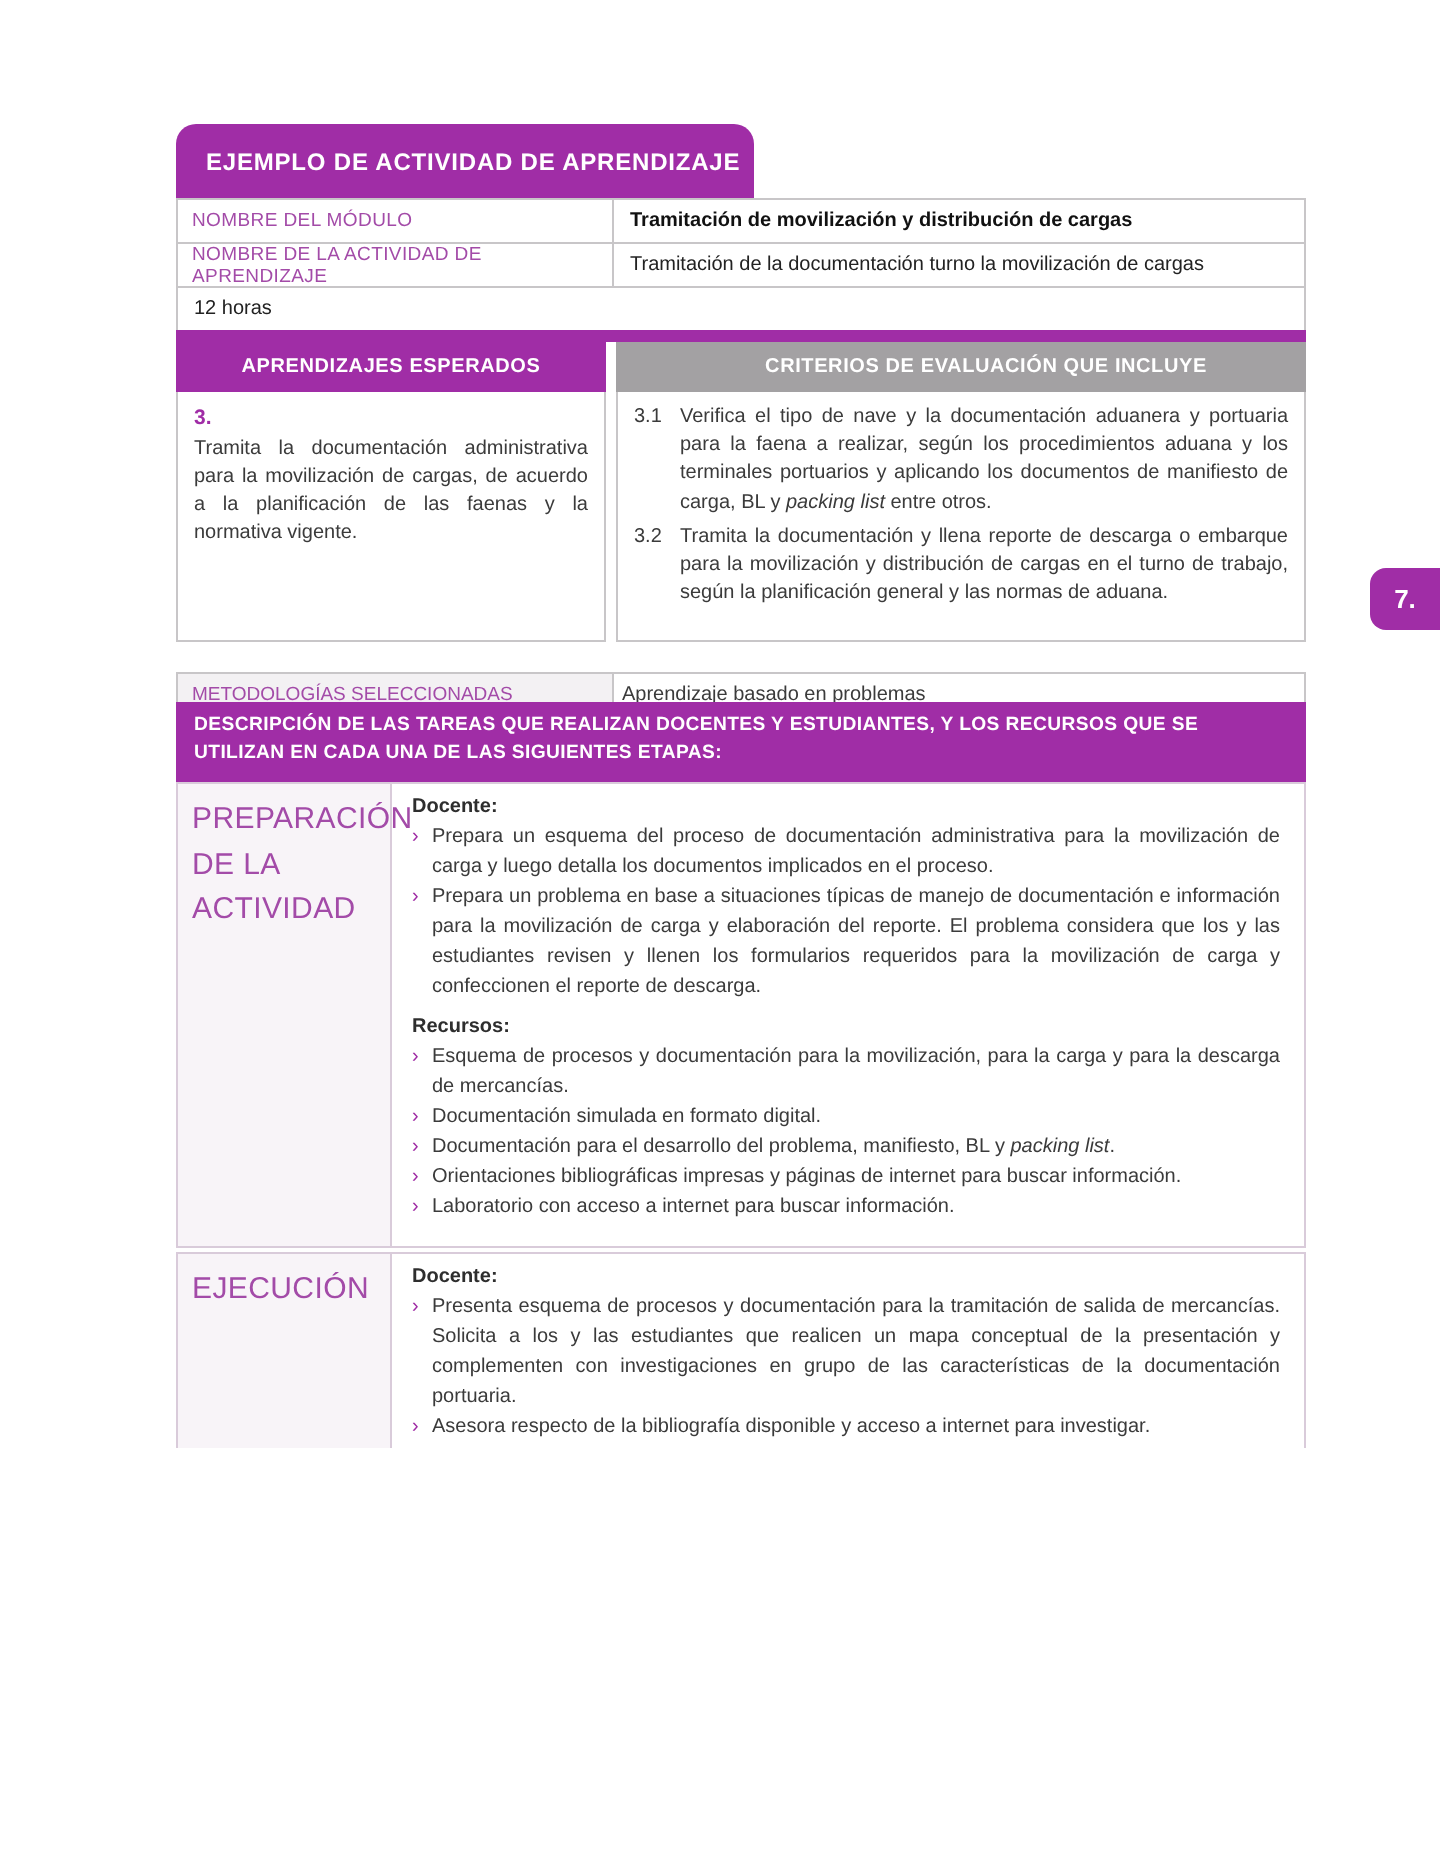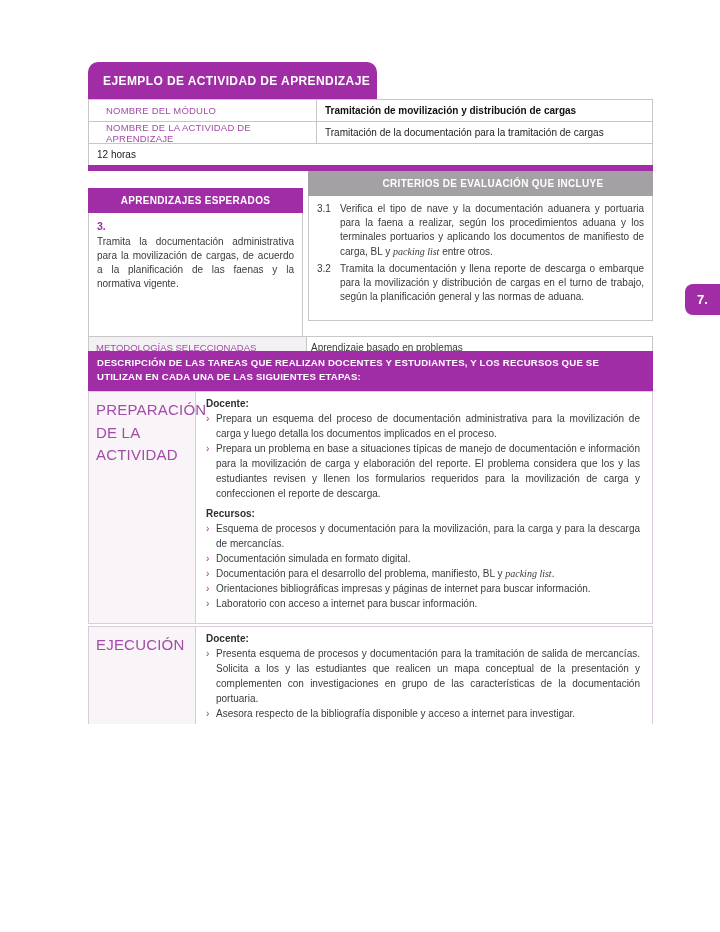--- a/index.html
+++ b/index.html
@@ -18,32 +18,32 @@
 
   
   .title-box{position:absolute;left:88px;top:62px;width:289px;height:38px;background:var(--accent);
     border-radius:10px 10px 0 0;display:flex;align-items:center;padding-left:15px;}
   .title-box span{color:#fff;font-weight:bold;font-size:12px;letter-spacing:.4px;}
 
   
   .info-table{position:absolute;left:88px;top:99px;width:565px;border-top:1px solid var(--border-gray);}
   .info-row{display:flex;border:1px solid var(--border-gray);border-top:none;height:22px;background:#fff;}
   .info-label{width:218px;border-right:1px solid var(--border-gray);display:flex;align-items:center;
-    padding-left:7px;color:var(--label-purple);font-size:9.5px;letter-spacing:.2px;margin-left:10px;}
+    padding-left:7px;color:var(--label-purple);font-size:9.5px;letter-spacing:.2px;}
   .info-value{flex:1;display:flex;align-items:center;padding-left:8px;font-size:10px;color:#222;}
   .info-value.em-bold{font-weight:bold;color:#111;}
 
   .purple-rule{position:absolute;left:88px;top:165px;width:565px;height:6px;background:var(--accent);}
 
   
   .col-ae{position:absolute;left:88px;top:171px;width:215px;}
   .col-ce{position:absolute;left:308px;top:171px;width:345px;}
   .sec-header{height:25px;display:flex;align-items:center;justify-content:center;color:#fff;
     font-weight:bold;font-size:10px;letter-spacing:.3px;}
-  .sec-header.purple{background:var(--accent);margin-top:17px;}
+  .sec-header.purple{background:var(--accent);}
   .sec-header.gray{background:var(--gray-header);padding-left:25px;}
   .sec-cell{background:#fff;border:1px solid var(--border-gray);border-top:none;height:125px;
     padding:6px 8px;font-size:10px;line-height:1.42;}
   .objective-number{color:var(--accent);font-weight:bold;font-size:10.5px;margin-bottom:1px;}
   .objective-text{text-align:justify;}
   .criterion{display:flex;margin-bottom:3px;}
   .criterion-number{width:23px;flex:0 0 23px;font-size:10px;}
   .criterion-text{flex:1;text-align:justify;}
 
   
@@ -81,39 +81,39 @@
     color:#fff;font-weight:bold;font-size:13px;}
 
   
   .footer{position:absolute;top:877px;right:62px;display:flex;align-items:baseline;font-size:9px;color:#4d4d4d;}
   .footer .sep{margin:0 6px;color:#8a8a8a;}
   .footer .sep.purple{color:var(--accent);}
   .footer .program{font-weight:bold;color:#3f3f3f;padding-left:24px;}
   .footer .specialty{color:var(--accent);}
   .footer .page-num{color:var(--accent);font-size:12.5px;font-weight:bold;margin-left:18px;}
 
-  em{font-style:italic;font-family:Liberation Serif, serif;}
+  em{font-style:italic;}
 </style>
 </head>
 <body>
 
 <div class="canvas">
 
   <div class="title-box">
     <span>EJEMPLO DE ACTIVIDAD DE APRENDIZAJE</span>
   </div>
 
   <div class="info-table">
       <div class="info-row">
     <div class="info-label">NOMBRE DEL MÓDULO</div>
     <div class="info-value em-bold">Tramitación de movilización y distribución de cargas</div>
   </div>
       <div class="info-row">
     <div class="info-label">NOMBRE DE LA ACTIVIDAD DE APRENDIZAJE</div>
-    <div class="info-value">Tramitación de la documentación para la tramitación de cargas</div>
+    <div class="info-value">Tramitación de la documentación turno la movilización de cargas</div>
   </div>
       <div class="info-row">
     <div class="info-value">12 horas</div>
   </div>
     </div>
 
   <div class="purple-rule"></div>
 
   <div class="col-ae">
     <div class="sec-header purple">APRENDIZAJES ESPERADOS</div>

